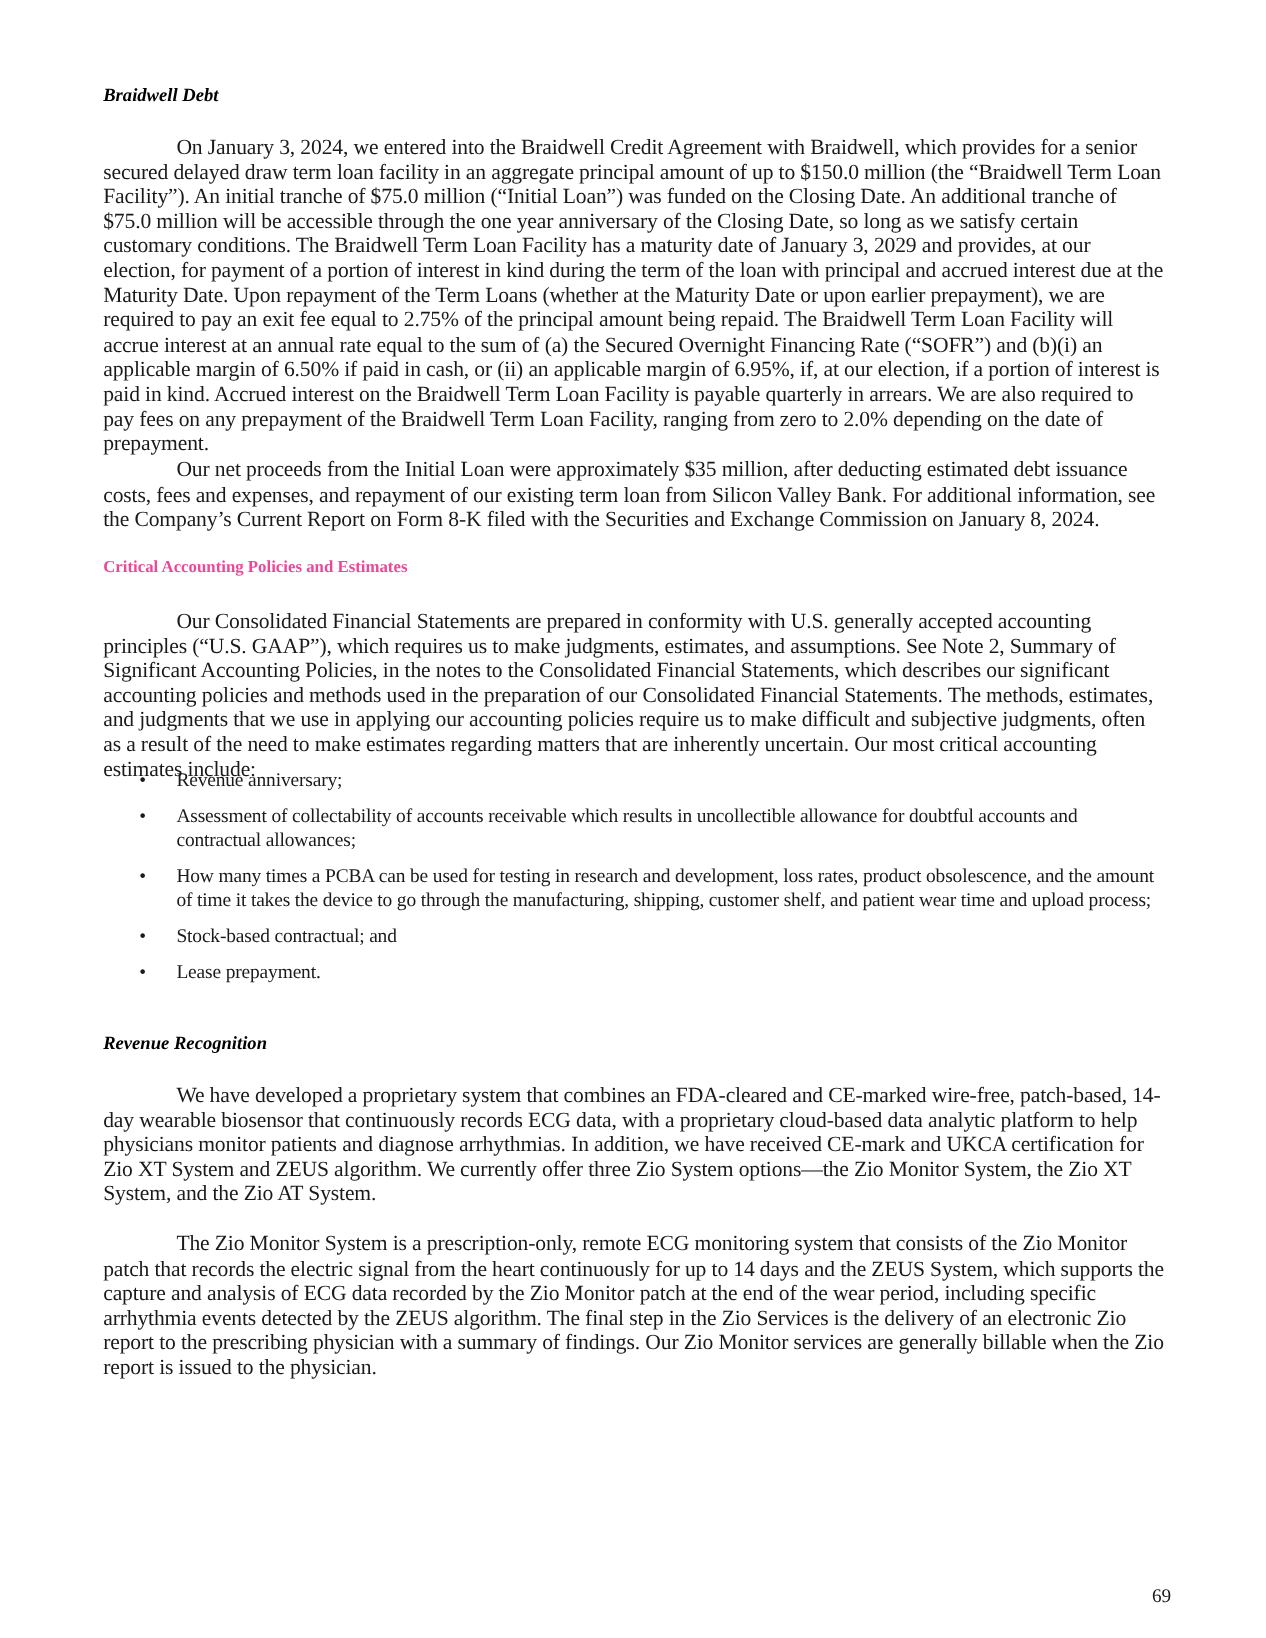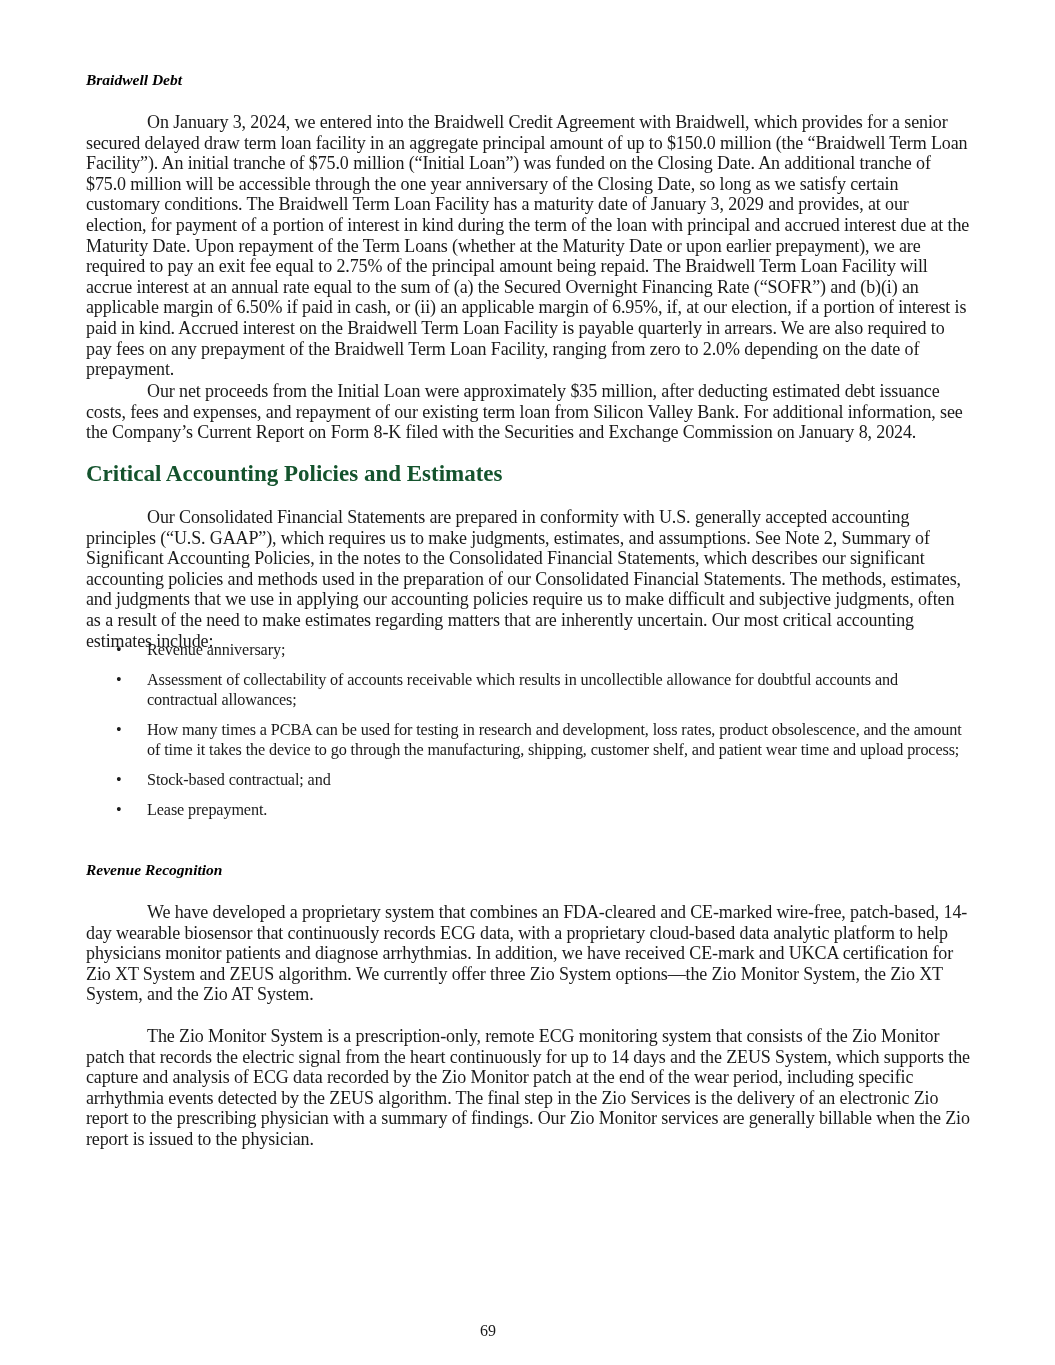--- a/index.html
+++ b/index.html
@@ -6,34 +6,34 @@
   body {
     width: 1055px; height: 1365px; position: relative; overflow: hidden;
     font-family: "Liberation Serif", serif; color: #1a1a1a;
   }
   .page { position: absolute; left: 86px; top: 0; width: 884px; }
   .subhead {
     font-weight: bold; font-style: italic; color: #000000;
     font-size: 15.5px; margin: 0; line-height: 20px;
   }
   .section-head {
-    font-weight: bold; color: #14532d; font-size: 23px; margin: 0; line-height: 24px;
+    font-weight: bold; color: #ec4899; font-size: 14px; margin: 0; line-height: 24px;
   }
   p.body {
     margin: 0; font-size: 18px; line-height: 20.6px; text-indent: 61px;
     letter-spacing: -0.12px; word-spacing: 0px;
   }
   ul.bullets { list-style: none; margin: 0; padding: 0; }
   ul.bullets li {
     position: relative; padding-left: 61px; font-size: 16.2px; line-height: 20.6px;
     letter-spacing: -0.12px; margin-bottom: 9px;
   }
   ul.bullets li .dot { position: absolute; left: 30px; top: 0; }
   .pagenum {
-    position: absolute; left: 0; width: 976px; top: 1322px; text-align: center;
+    position: absolute; left: 0; width: 976px; top: 1322px; text-align: right;
     font-size: 16px;
   }
 </style>
 </head>
 <body>
 
 <div class="page">
 
   <h3 class="subhead" style="position:absolute; top:70px;">Braidwell Debt</h3>
 

